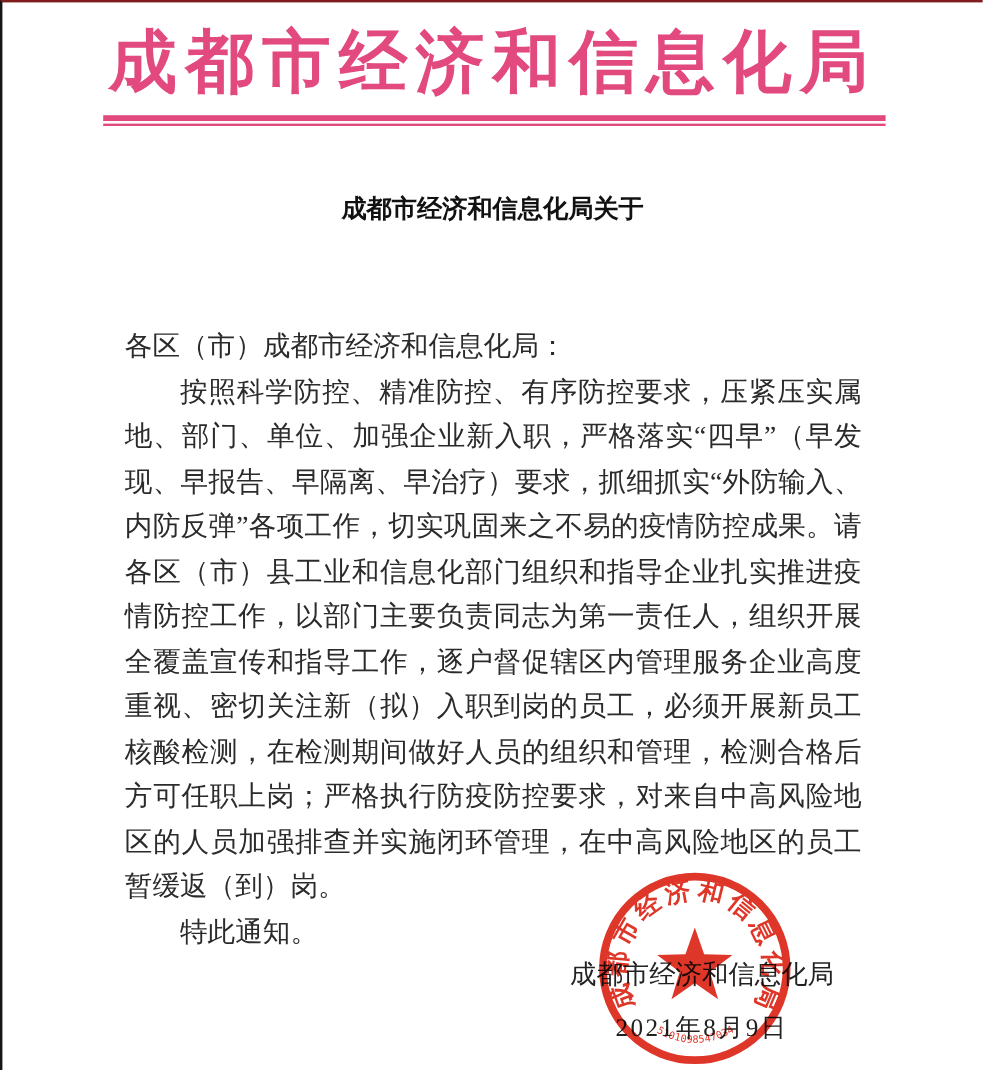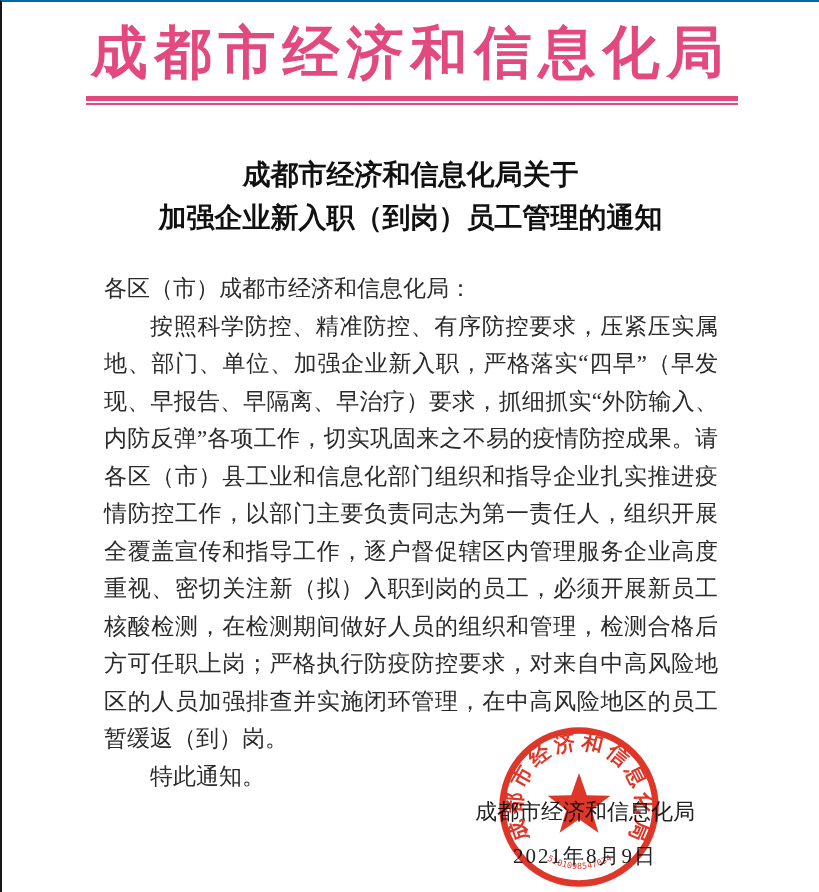--- a/index.html
+++ b/index.html
@@ -7,21 +7,21 @@
     --seal:#dd2b1c;
     --ink:#1f1f1f;
   }
   html,body{margin:0;padding:0;background:#ffffff;}
   .page{
     position:relative;
     width:819px;height:892px;
     background:#ffffff;
     overflow:hidden;
     border-left:2px solid #161616;
-    border-top:2px solid #0369a1;
+    border-top:2px solid #7f1d1d;
     box-sizing:border-box;
     font-family:"Liberation Serif","DejaVu Serif",serif;
   }
   
   .letterhead-title{
     margin:0;
     padding-top:16px;
     text-align:center;
     font-size:57px;
     line-height:70px;
@@ -36,21 +36,21 @@
   }
   .rule-thick{height:5px;background:var(--accent);}
   .rule-gap{height:2px;background:#ffffff;}
   .rule-thin{height:2px;background:var(--accent);}
   
   .notice-title{
     margin-top:48px;
     text-align:center;
     font-weight:bold;
     color:#111111;
-    font-size:28px;
+    font-size:21px;
     line-height:43px;
   }
   
   .notice-body{
     position:absolute;
     left:102px;top:268px;
     width:614px;
     color:#2b2b2b;
     font-size:23px;
     line-height:37.5px;
@@ -109,21 +109,20 @@
   <h1 class="letterhead-title">成都市经济和信息化局</h1>
 
   <div class="letterhead-rule">
     <div class="rule-thick"></div>
     <div class="rule-gap"></div>
     <div class="rule-thin"></div>
   </div>
 
   <div class="notice-title">
     <div>成都市经济和信息化局关于</div>
-    <div>加强企业新入职（到岗）员工管理的通知</div>
   </div>
 
   <div class="notice-body">
     <p>各区（市）成都市经济和信息化局：</p>
     <p class="para-indent">按照科学防控、精准防控、有序防控要求，压紧压实属地、部门、单位、加强企业新入职，严格落实“四早”（早发现、早报告、早隔离、早治疗）要求，抓细抓实“外防输入、内防反弹”各项工作，切实巩固来之不易的疫情防控成果。请各区（市）县工业和信息化部门组织和指导企业扎实推进疫情防控工作，以部门主要负责同志为第一责任人，组织开展全覆盖宣传和指导工作，逐户督促辖区内管理服务企业高度重视、密切关注新（拟）入职到岗的员工，必须开展新员工核酸检测，在检测期间做好人员的组织和管理，检测合格后方可任职上岗；严格执行防疫防控要求，对来自中高风险地区的人员加强排查并实施闭环管理，在中高风险地区的员工暂缓返（到）岗。</p>
     <p class="para-indent">特此通知。</p>
   </div>
 
   <div class="signature-block">
     <div class="signature-agency">成都市经济和信息化局</div>

